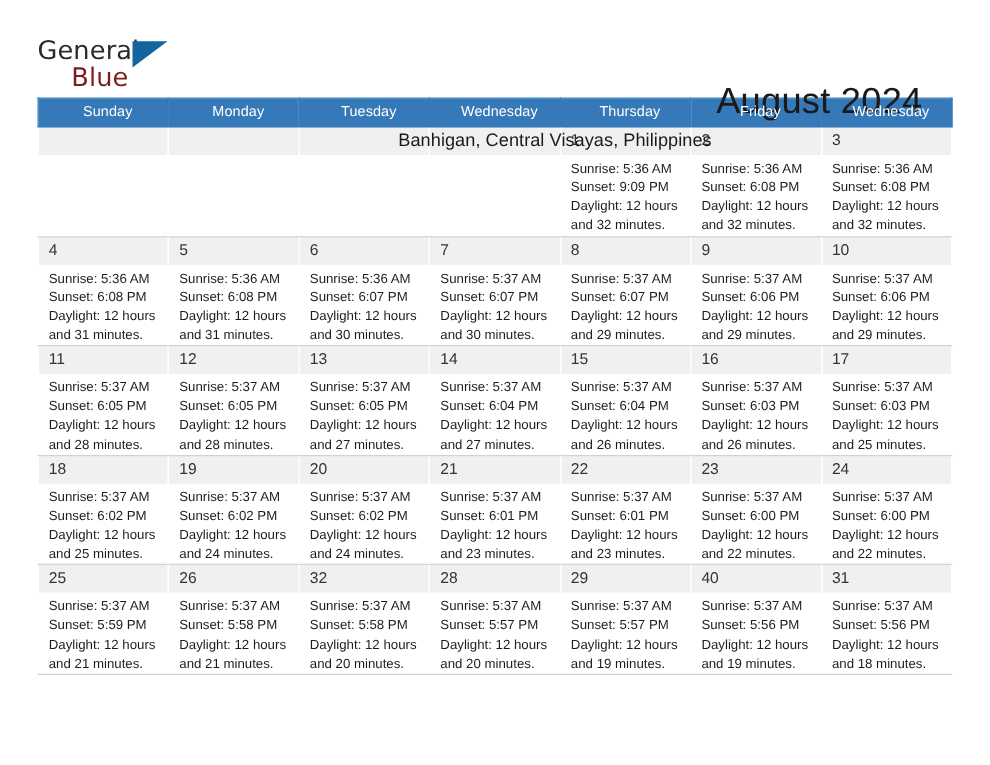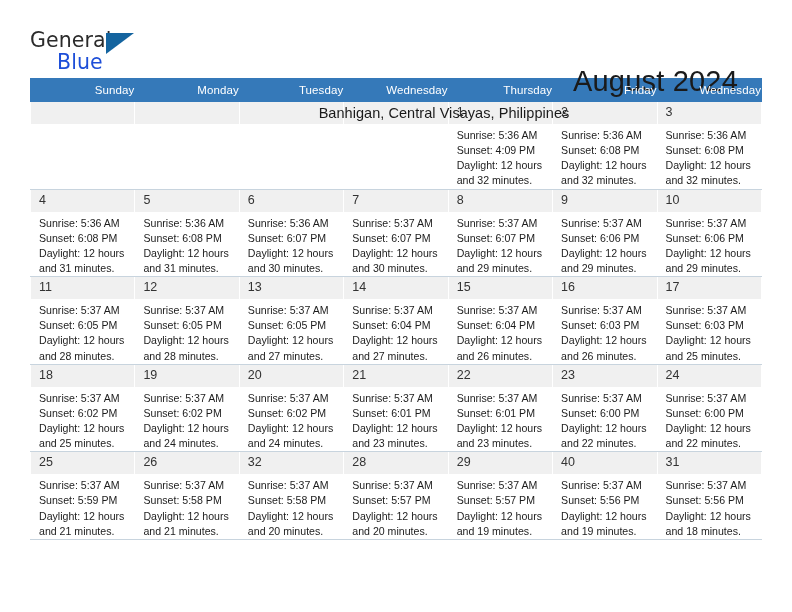--- a/index.html
+++ b/index.html
@@ -45,21 +45,21 @@
     letter-spacing: .1px;
     color: #2b2b2b;
     font-family: "DejaVu Sans", sans-serif;
   }
   .logo-blue {
     position: absolute;
     left: 27px;
     top: 24px;
     font-size: 20.5px;
     letter-spacing: .1px;
-    color: #1d4ed8;
+    color: #7f1d1d;
     font-family: "DejaVu Sans", sans-serif;
   }
   .logo-triangle {
     position: absolute;
     left: 76px;
     top: 7px;
     width: 0;
     height: 0;
     border-left: 28px solid #14649f;
     border-bottom: 21px solid transparent;
@@ -91,21 +91,21 @@
     width: 732px;
     border-collapse: collapse;
     table-layout: fixed;
     margin-top: 6px;
   }
   .calendar th {
     background: #3579b9;
     color: #ffffff;
     font-size: 11.5px;
     font-weight: normal;
-    text-align: right;
+    text-align: center;
     padding: 5px 0 5px 7px;
     border: 1px solid #3579b9;
     letter-spacing: .1px;
     margin-left: 28px;
   }
   .calendar td {
     vertical-align: top;
     border-left: 1px solid #ffffff;
     border-right: 1px solid #ffffff;
     border-bottom: 1px solid #c8d4de;
@@ -191,21 +191,21 @@
           <td class="blank">
             <div class="cell-inner">
               <span class="daynum empty">&nbsp;</span>
             </div>
           </td>
           <td>
             <div class="cell-inner">
               <span class="daynum">1</span>
               <div class="details">
                 <div>Sunrise: 5:36 AM</div>
-                <div>Sunset: 4:09 PM</div>
+                <div>Sunset: 9:09 PM</div>
                 <div>Daylight: 12 hours</div>
                 <div>and 32 minutes.</div>
               </div>
             </div>
           </td>
           <td>
             <div class="cell-inner">
               <span class="daynum">2</span>
               <div class="details">
                 <div>Sunrise: 5:36 AM</div>

